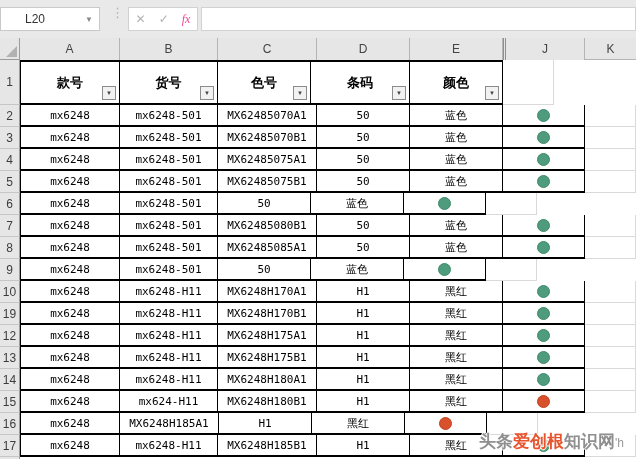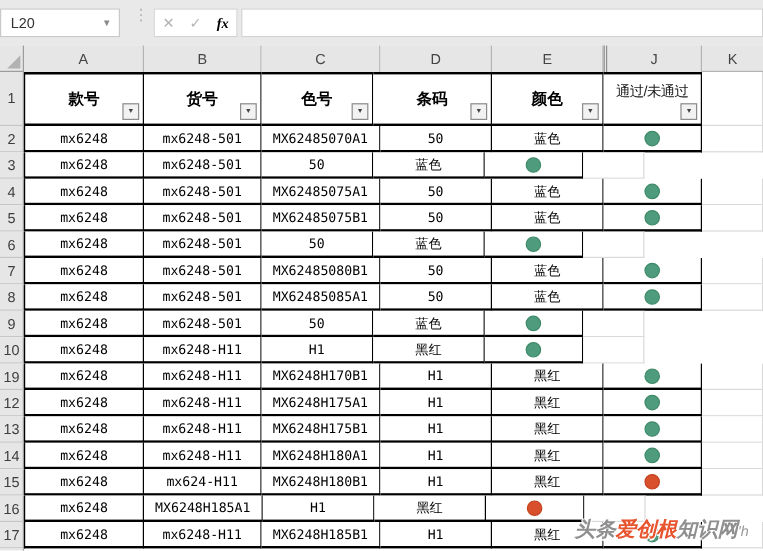--- a/index.html
+++ b/index.html
@@ -6,29 +6,29 @@
   html,body { width:636px; height:459px; overflow:hidden; }
   body { font-family:"Liberation Sans", sans-serif; background:#fff; }
   #app { position:relative; width:636px; height:459px; background:#fff; overflow:hidden; }
 
   
   .topbar { position:absolute; left:0; top:0; width:636px; height:38px; background:#e9e9e9; }
   .namebox {
     position:absolute; left:0; top:7px; width:100px; height:24px;
     background:#fff; border:1px solid #c9c9c9; display:flex; align-items:center;
   }
-  .namebox-value { flex:1; padding-left:8px; font-size:12px; color:#333; }
+  .namebox-value { flex:1; padding-left:24px; font-size:12px; color:#333; }
   .namebox-arrow { width:20px; text-align:center; color:#8a8a8a; font-size:8px; }
   .vdots { position:absolute; left:111px; top:9px; color:#b0b0b0; font-size:13px; letter-spacing:0; line-height:7px; width:8px; text-align:center; }
   .fxgroup {
     position:absolute; left:128px; top:7px; width:70px; height:24px;
     background:#fff; border:1px solid #d2d2d2; display:flex; align-items:center; justify-content:space-around;
   }
   .btn-cancel, .btn-confirm { color:#b3b3b3; font-size:12px; cursor:default; }
-  .btn-fx { color:#000000; font-size:12px; font-style:italic; font-family:"Liberation Serif", serif; font-weight:bold; }
+  .btn-fx { color:#ec4899; font-size:12px; font-style:italic; font-family:"Liberation Serif", serif; font-weight:normal; }
   .formulabar {
     position:absolute; left:201px; top:7px; width:435px; height:24px;
     background:#fff; border:1px solid #d2d2d2; font-size:12px; color:#333; padding:4px 6px;
   }
 
   
   .colhdr { position:absolute; left:0; top:38px; width:636px; height:22px; display:flex; background:#e6e6e6; }
   .colhdr .hcell {
     height:22px; background:#e6e6e6; color:#444; font-size:12px;
     display:flex; align-items:center; justify-content:center;
@@ -82,21 +82,20 @@
 
   
   .sliver-rh { position:absolute; left:0; top:457px; width:20px; height:2px; background:#e6e6e6; border-right:1px solid #9c9c9c; }
 
   
   .watermark {
     position:absolute; left:479px; top:430px; width:157px; height:26px;
     font-size:17px; font-weight:bold; white-space:nowrap; line-height:24px;
     text-shadow:-1px 0 0 #fff, 1px 0 0 #fff, 0 -1px 0 #fff, 0 1px 0 #fff;
     pointer-events:none;
-    font-style:italic;
   }
   .wm-gray { color:#8f8f8f; }
   .wm-orange { color:#e8542e; }
   .wm-tail { color:#9a9a9a; font-size:12px; font-weight:normal; }
 </style>
 </head>
 <body>
 
 <div id="app">
 
@@ -144,24 +143,20 @@
         <span class="filter-btn">▼</span>
       </div>
       <div class="cell cc w-c hdrcell">
         <span>条码</span>
         <span class="filter-btn">▼</span>
       </div>
       <div class="cell ce w-e hdrcell">
         <span>颜色</span>
         <span class="filter-btn">▼</span>
       </div>
-      <div class="cell cj w-j hdrcell pass-hdr">
-        <span style="align-self:flex-start; margin-top:6px;">通过/未通过</span>
-        <span class="filter-btn">▼</span>
-      </div>
       <div class="cell ck w-k"></div>
     </div>
 
     <div id="rows-container">
   <div class="trow">
     <div class="cell rh w-rh">2</div>
     <div class="cell ca w-a datacell">mx6248</div>
     <div class="cell cb w-b datacell">mx6248-501</div>
     <div class="cell cc w-c datacell">MX62485070A1</div>
     <div class="cell cd w-d datacell">50</div>
@@ -169,20 +164,21 @@
     <div class="cell cj w-j">
       <span class="dot" style="background: rgb(79, 155, 125); border: 1px solid rgb(62, 138, 105);"></span>
     </div>
     <div class="cell ck w-k"></div>
   </div>
 
   <div class="trow">
     <div class="cell rh w-rh">3</div>
     <div class="cell ca w-a datacell">mx6248</div>
     <div class="cell cb w-b datacell">mx6248-501</div>
+    <div class="cell cc w-c datacell">MX62485070B1</div>
     <div class="cell cd w-d datacell">50</div>
     <div class="cell ce w-e datacell">蓝色</div>
     <div class="cell cj w-j">
       <span class="dot" style="background: rgb(79, 155, 125); border: 1px solid rgb(62, 138, 105);"></span>
     </div>
     <div class="cell ck w-k"></div>
   </div>
 
   <div class="trow">
     <div class="cell rh w-rh">4</div>
@@ -257,20 +253,21 @@
     <div class="cell cj w-j">
       <span class="dot" style="background: rgb(79, 155, 125); border: 1px solid rgb(62, 138, 105);"></span>
     </div>
     <div class="cell ck w-k"></div>
   </div>
 
   <div class="trow">
     <div class="cell rh w-rh">10</div>
     <div class="cell ca w-a datacell">mx6248</div>
     <div class="cell cb w-b datacell">mx6248-H11</div>
+    <div class="cell cc w-c datacell">MX6248H170A1</div>
     <div class="cell cd w-d datacell">H1</div>
     <div class="cell ce w-e datacell">黑红</div>
     <div class="cell cj w-j">
       <span class="dot" style="background: rgb(79, 155, 125); border: 1px solid rgb(62, 138, 105);"></span>
     </div>
     <div class="cell ck w-k"></div>
   </div>
 
   <div class="trow">
     <div class="cell rh w-rh">19</div>

